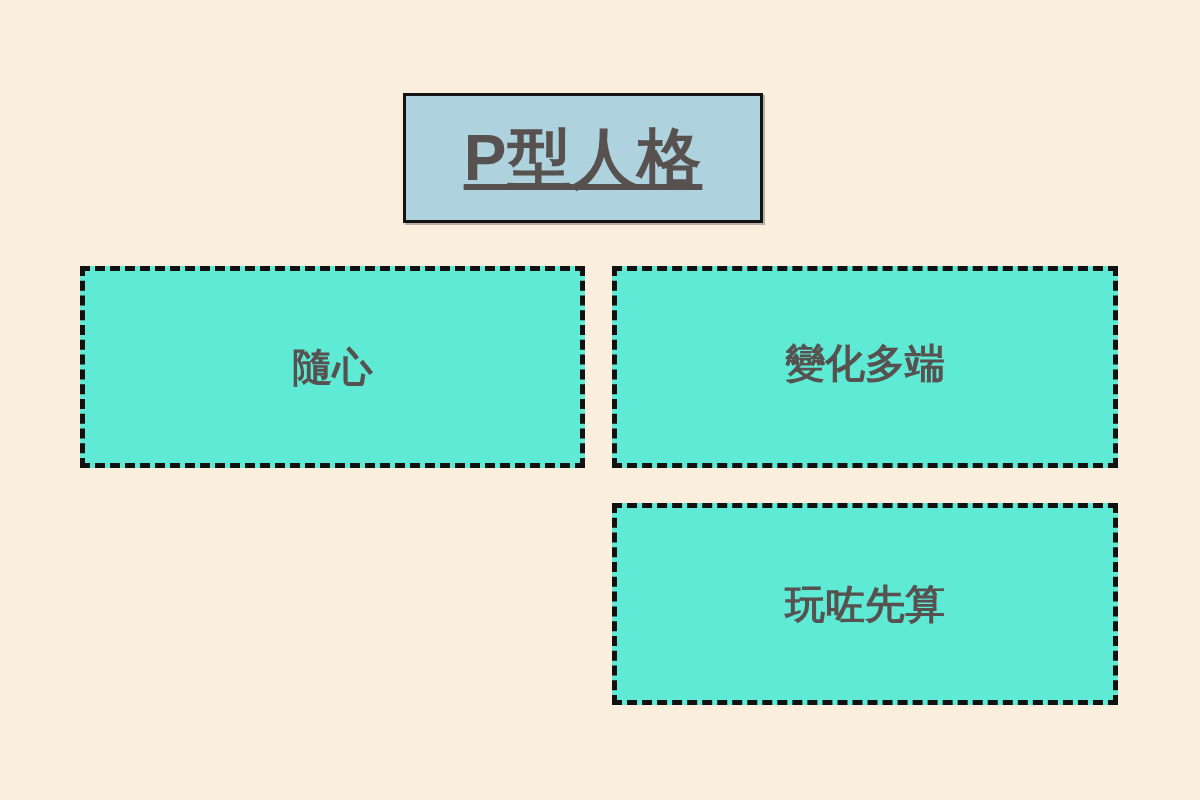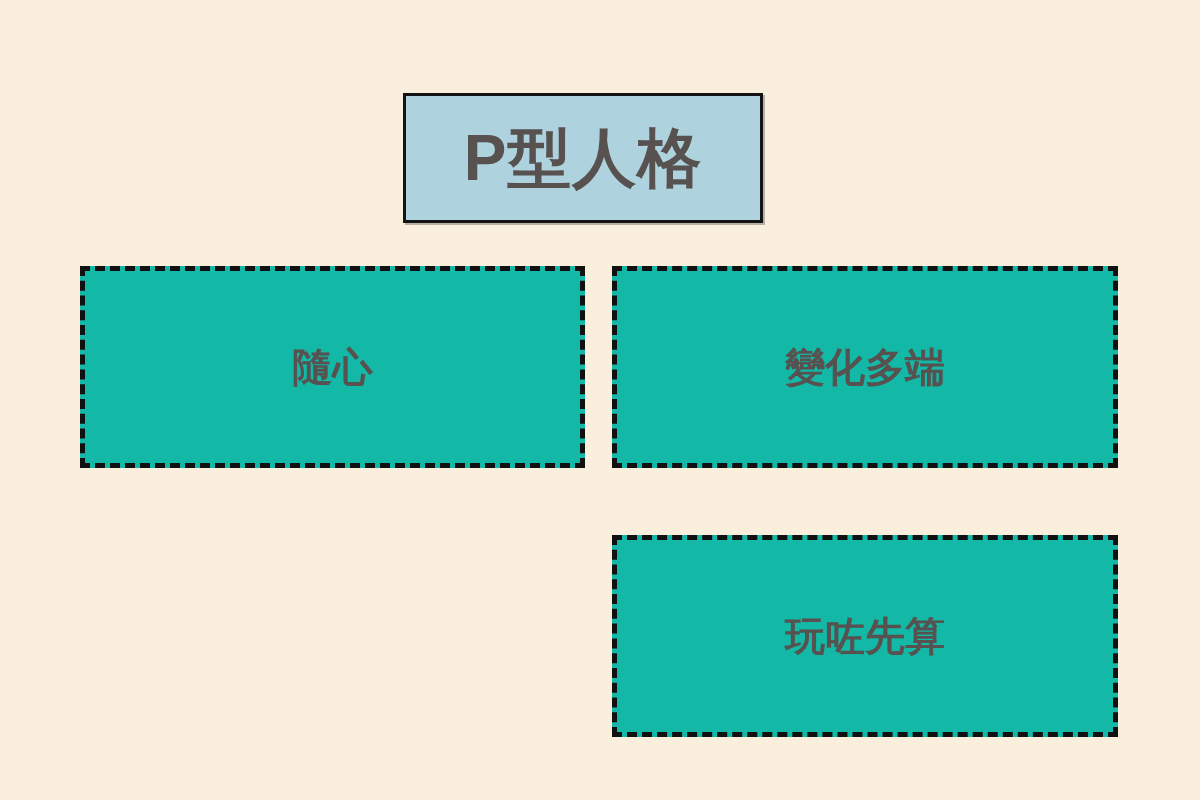--- a/index.html
+++ b/index.html
@@ -30,41 +30,42 @@
     align-items: center;
     justify-content: center;
   }
   .title-text {
     font-size: 64px;
     font-weight: bold;
     color: #57514f;
     letter-spacing: 1px;
     line-height: 1;
     white-space: nowrap;
+    text-decoration: underline;
   }
   .card {
     position: absolute;
-    background: #14b8a6;
+    background: #5eead4;
     border: 5px dashed #111111;
     box-sizing: border-box;
     display: flex;
     align-items: center;
     justify-content: center;
   }
   .card-text {
     font-size: 40px;
     font-weight: bold;
     color: #57514f;
     line-height: 1;
     white-space: nowrap;
   }
   .card.pos-0 { left: 80px;  top: 266px; width: 505px; height: 202px; }
-  .card.pos-1 { left: 612px; top: 266px; width: 506px; height: 202px; }
+  .card.pos-1 { left: 612px; top: 266px; width: 506px; height: 202px; font-family: Liberation Mono, monospace; }
   .card.pos-2 { left: 80px;  top: 515px; width: 505px; height: 202px; }
-  .card.pos-3 { left: 612px; top: 535px; width: 506px; height: 202px; }
+  .card.pos-3 { left: 612px; top: 503px; width: 506px; height: 202px; }
 </style>
 </head>
 <body>
 
 <div class="canvas">
 
   <div class="title-box">
     <span class="title-text">P型人格</span>
   </div>
 

